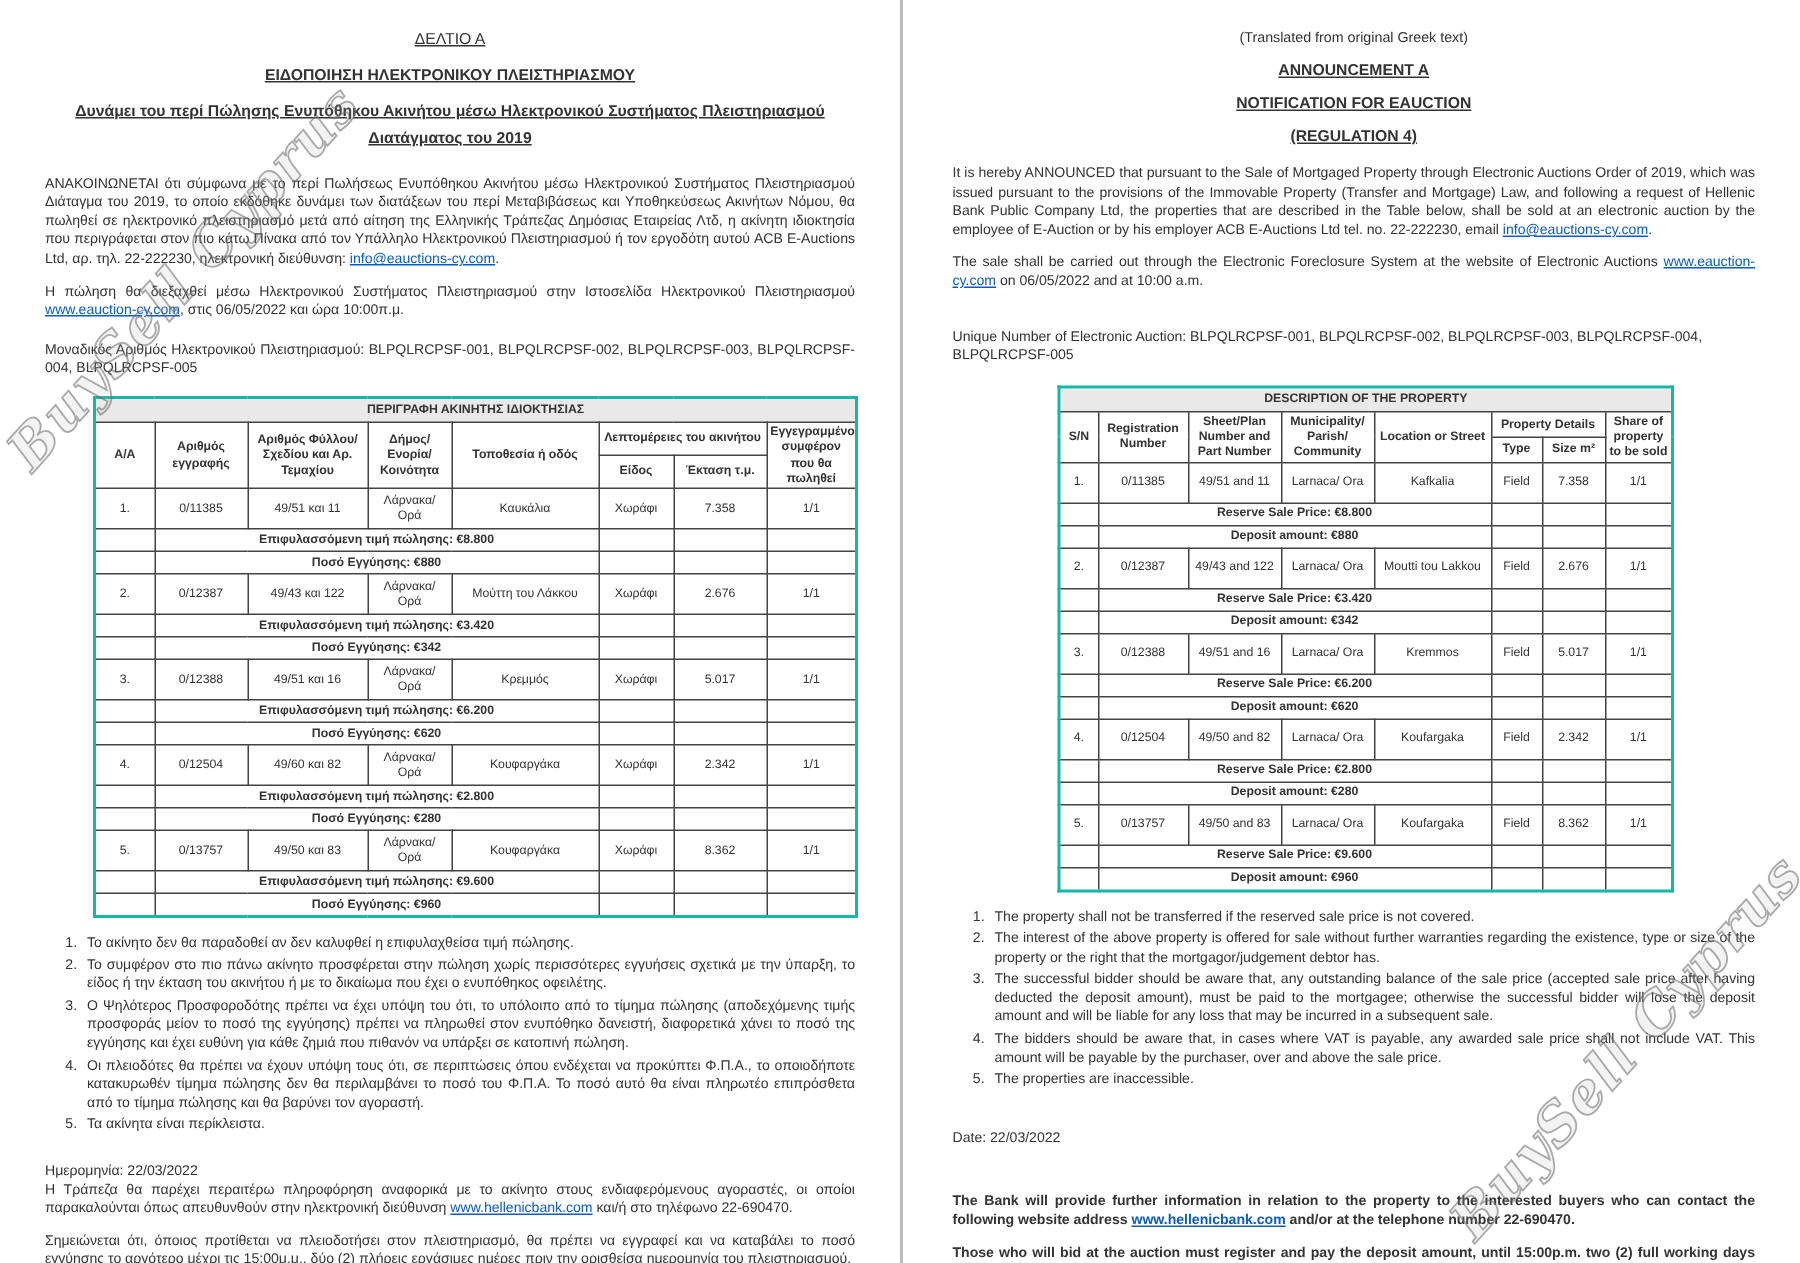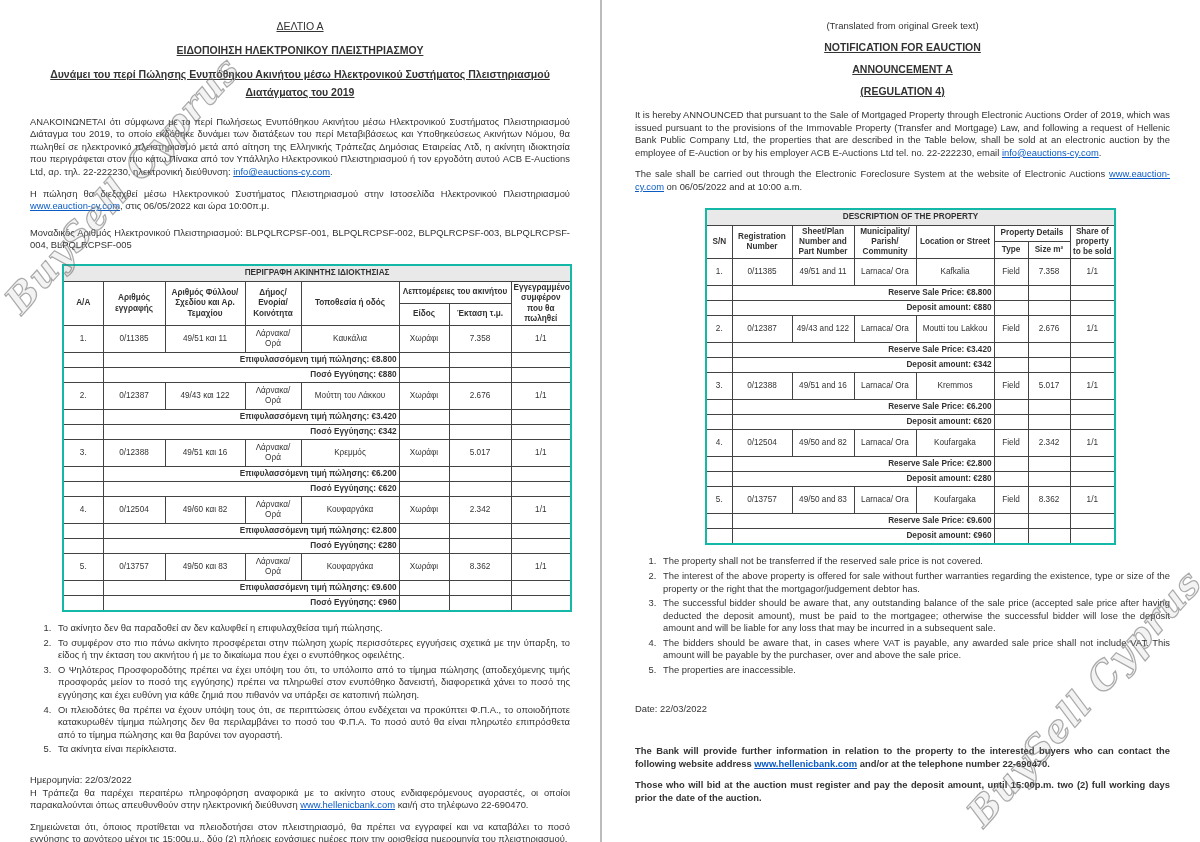--- a/index.html
+++ b/index.html
@@ -22,21 +22,21 @@
   .para{font-size:9.4px;line-height:1.34;margin:0 0 9px 0;}
   .lnk{color:#0b5bc4;text-decoration:underline;cursor:pointer;}
   .unique{margin-top:14px;margin-bottom:0;}
 
   table.doc{border-collapse:collapse;table-layout:fixed;border:2px solid #14b8a6;}
   table.doc td{border:1px solid #434343;font-size:8.2px;line-height:1.25;padding:1px 2px;
                vertical-align:middle;overflow:hidden;}
   td.ttl{background:#e9e9e9;font-weight:bold;text-align:center;font-size:8.4px;height:13px;}
   td.hd{font-weight:bold;text-align:center;}
   td.ctr{text-align:center;height:24px;}
-  td.sub{font-weight:bold;text-align:right;padding-left:5px;height:12px;}
+  td.sub{font-weight:bold;text-align:center;padding-left:5px;height:12px;}
   tr.subr td{height:12px;}
   .tbl-left{width:508px;margin:12px 0 10px 32px;}
   .tbl-right{width:409px;margin:14px 0 10px 70px;}
 
   ol.notes{margin:2px 0 0 0;padding-left:24px;font-size:9.4px;line-height:1.34;}
   ol.notes li{margin-bottom:2px;text-align:justify;padding-left:4px;}
 
   .date{margin-top:18px;margin-bottom:0;}
 
   .wm{position:absolute;font-family:"DejaVu Serif","Liberation Serif",serif;font-style:italic;
@@ -235,28 +235,29 @@
     <p class="para just">Σημειώνεται ότι, όποιος προτίθεται να πλειοδοτήσει στον πλειστηριασμό, θα πρέπει να εγγραφεί και να καταβάλει το ποσό εγγύησης το αργότερο μέχρι τις 15:00μ.μ., δύο (2) πλήρεις εργάσιμες ημέρες πριν την ορισθείσα ημερομηνία του πλειστηριασμού.</p>
 
   </div>
 
   <div class="divider"></div>
 
   <div class="page page-right">
     <div class="wm wm-r">BuySell Cyprus</div>
 
     <div class="tnote c">(Translated from original Greek text)</div>
+    <div class="h2 c">ANNOUNCEMENT A</div>
     <div class="h2 c">NOTIFICATION FOR EAUCTION</div>
-    <div class="h2 c">ANNOUNCEMENT A</div>
     <div class="h2 c" style="margin-bottom:12px;">(REGULATION 4)</div>
 
     <p class="para just"><span>It is hereby ANNOUNCED that pursuant to the Sale of Mortgaged Property through Electronic Auctions Order of 2019, which was issued pursuant to the provisions of the Immovable Property (Transfer and Mortgage) Law, and following a request of Hellenic Bank Public Company Ltd, the properties that are described in the Table below, shall be sold at an electronic auction  by the employee of E-Auction or by his employer ACB E-Auctions Ltd tel. no. 22-222230, email </span><a class="lnk">info@eauctions-cy.com</a><span>.</span></p>
 
     <p class="para just"><span>The sale shall be carried out through the Electronic Foreclosure System at the website of Electronic Auctions </span><a class="lnk">www.eauction-cy.com</a><span> on 06/05/2022 and at 10:00 a.m.</span></p>
 
+    <p class="para" style="margin-top:24px;margin-bottom:0;">Unique Number of Electronic Auction: BLPQLRCPSF-001, BLPQLRCPSF-002, BLPQLRCPSF-003, BLPQLRCPSF-004, BLPQLRCPSF-005</p>
 
     <table class="doc tbl-right">
       <colgroup>
           <col style="width:26px">
           <col style="width:60px">
           <col style="width:62px">
           <col style="width:62px">
           <col style="width:78px">
           <col style="width:34px">
           <col style="width:42px">

